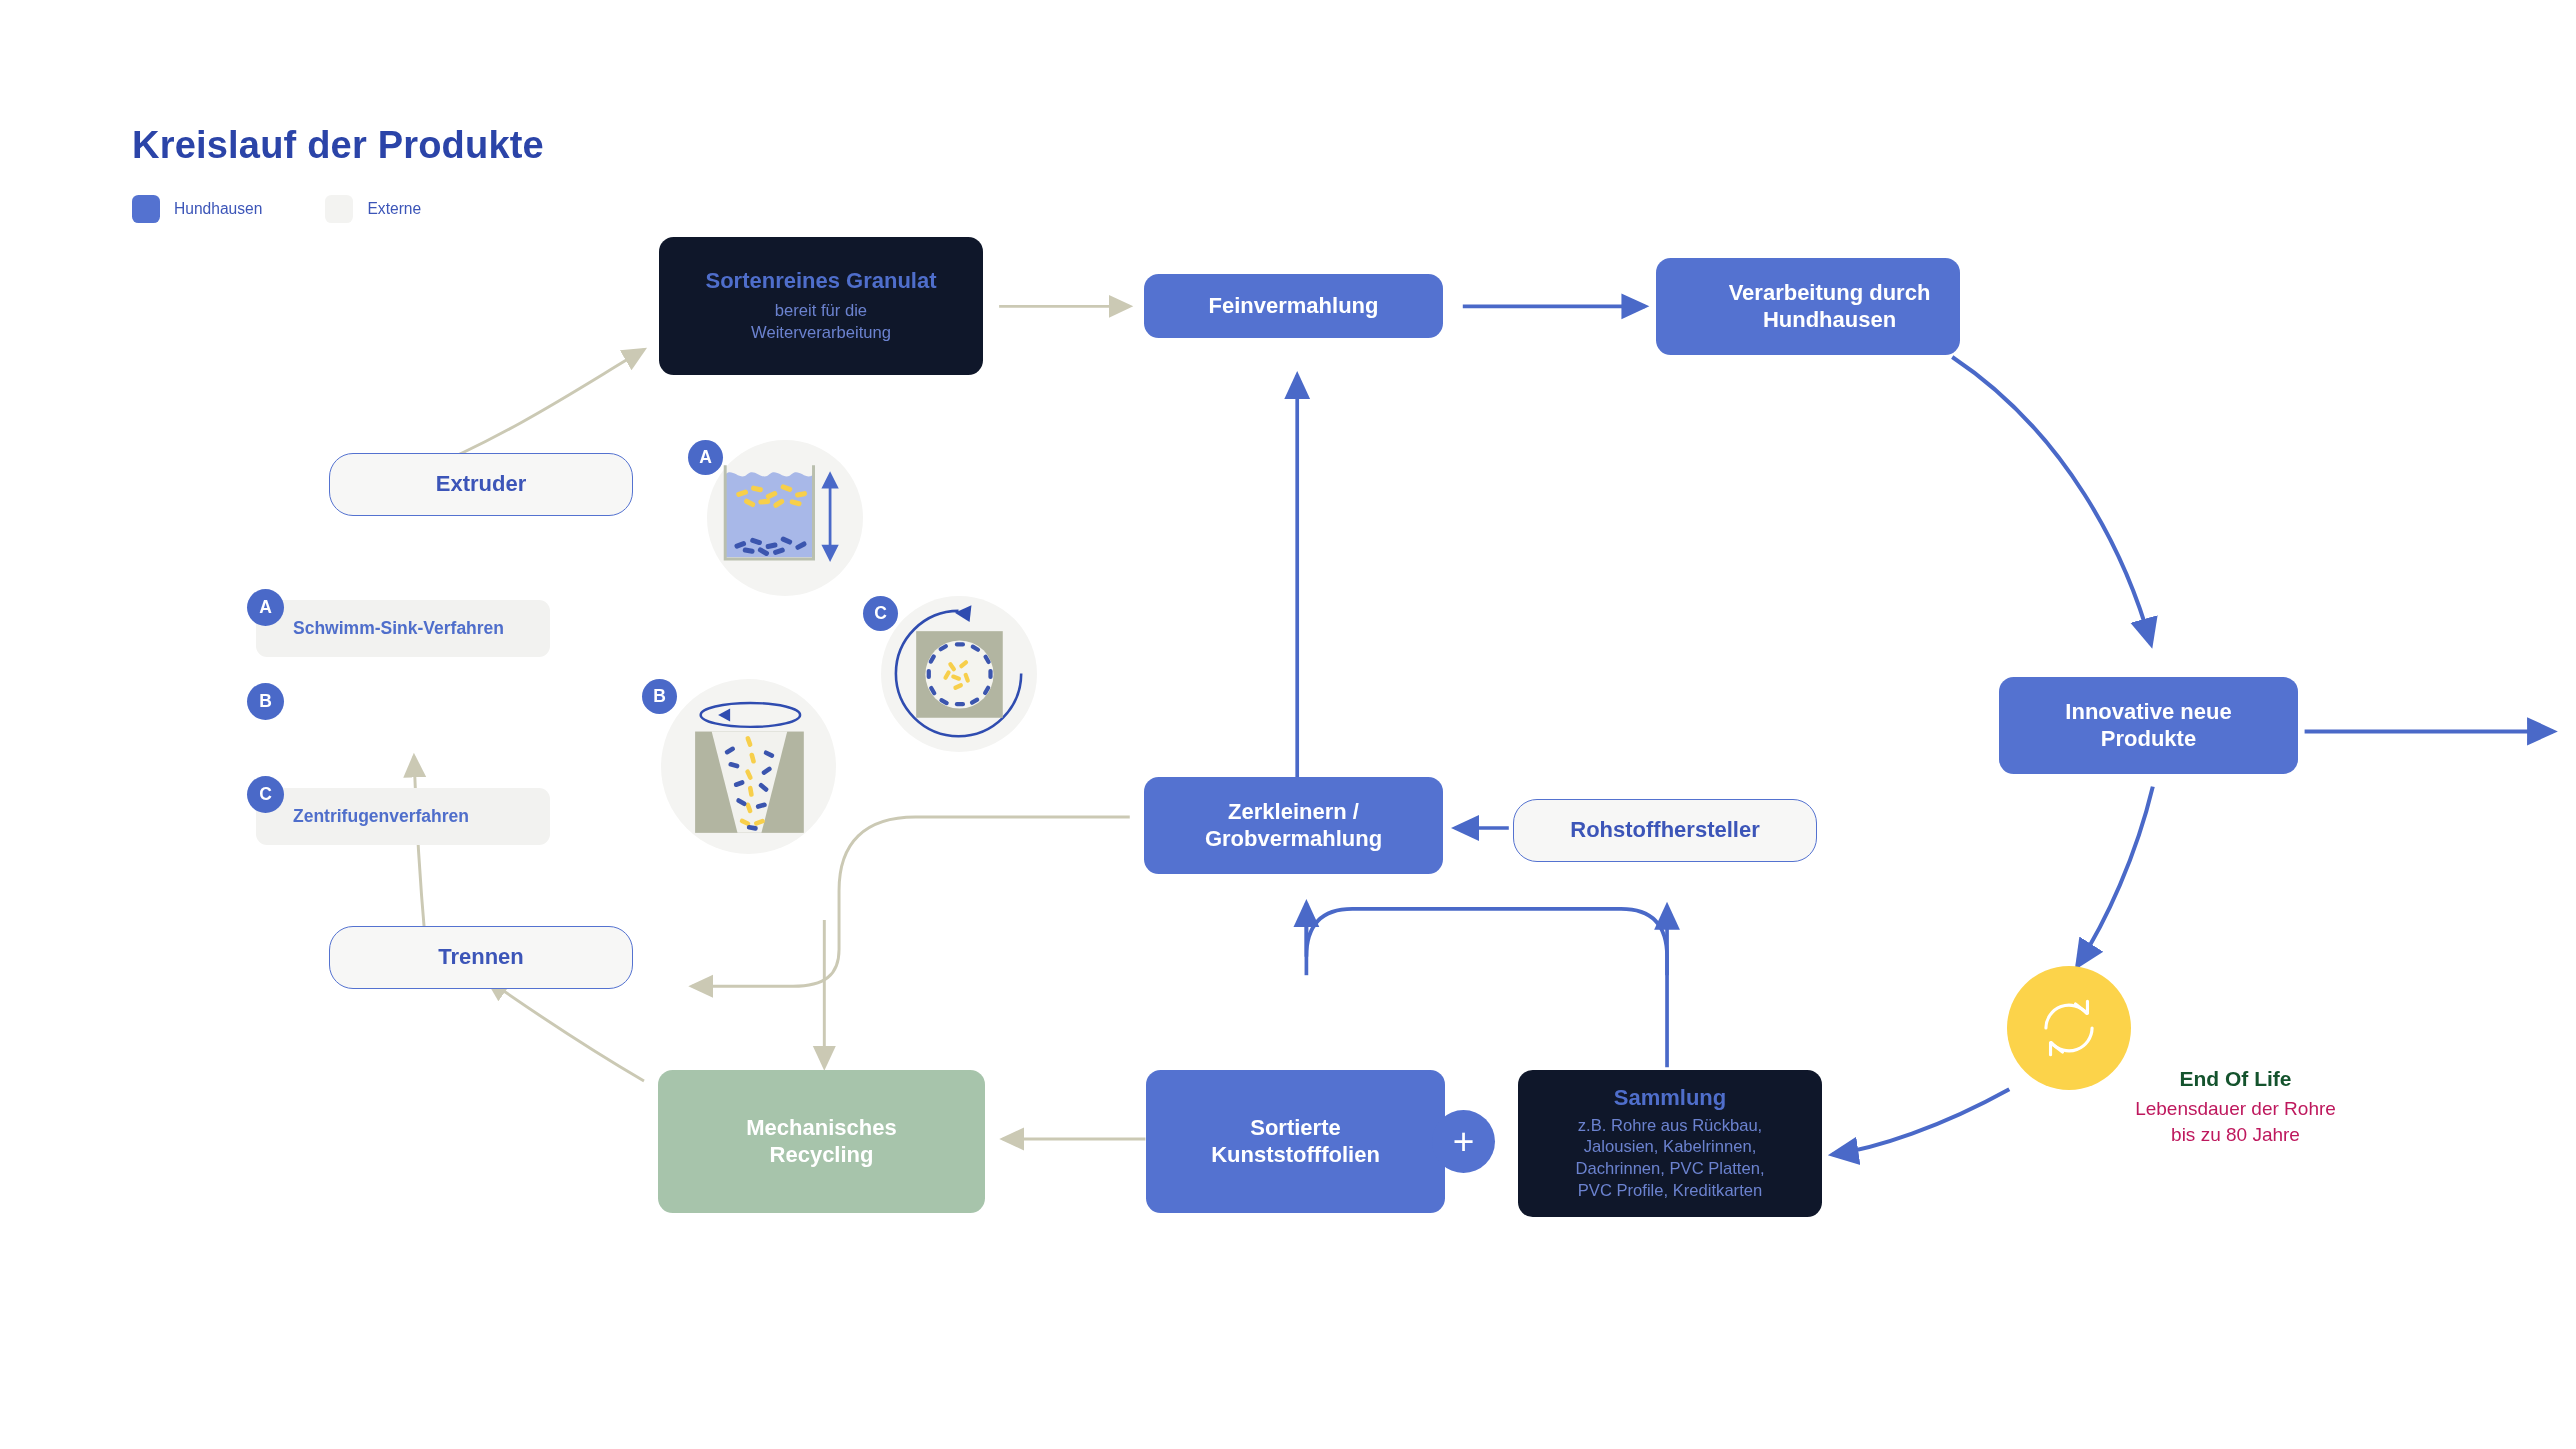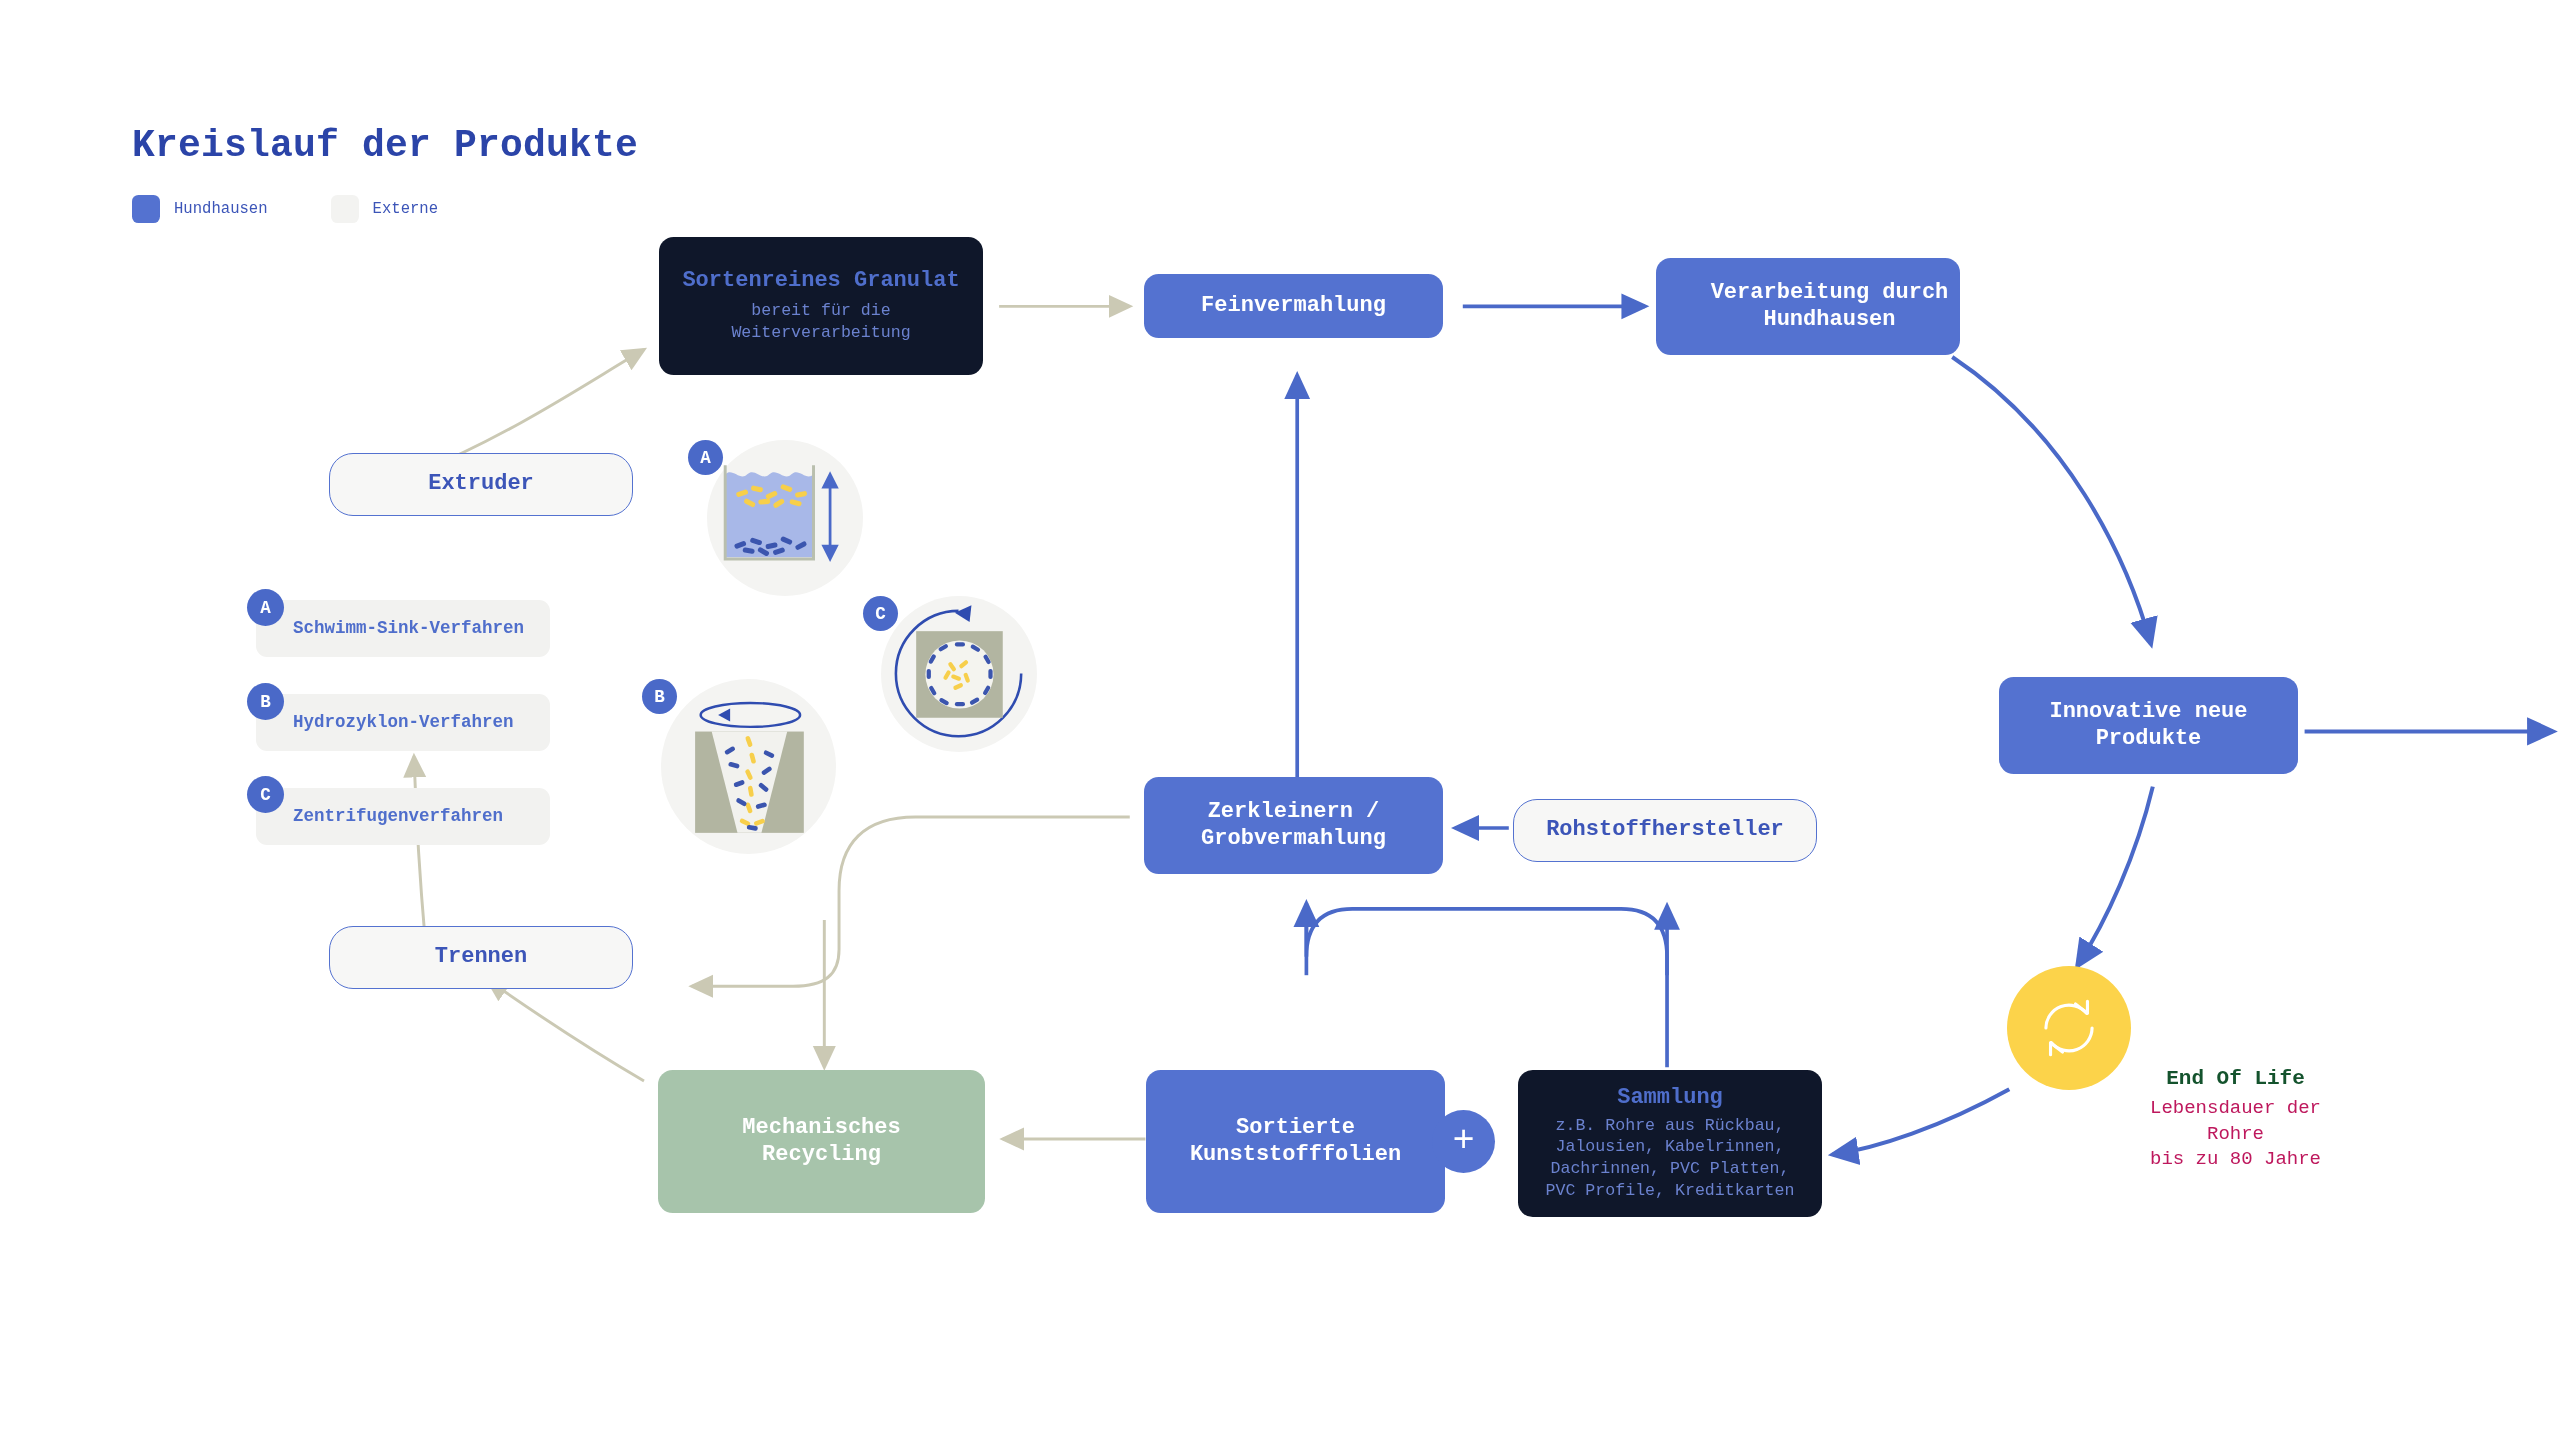--- a/index.html
+++ b/index.html
@@ -1,21 +1,21 @@
 <!DOCTYPE html>
 <html style="font-size:14.7px"><head>
 <meta charset="utf-8">
 <style>
   html,body{margin:0;padding:0;background:#ffffff;}
   body{
     width:2576px;height:1449px;position:relative;overflow:hidden;
     font-family:"Liberation Sans","DejaVu Sans",sans-serif;
     -webkit-font-smoothing:antialiased;
   }
-  #canvas{position:absolute;inset:0;width:2576px;height:1282px;font-family:Liberation Mono, monospace;}
+  #canvas{position:absolute;inset:0;width:2576px;height:1282px;}
   svg.layer{position:absolute;left:0;top:0;width:2576px;height:1449px;pointer-events:none;}
 
   
   #title{
     position:absolute;left:132px;top:124px;
     font-size:38px;font-weight:bold;color:#2b44a8;letter-spacing:0.2px;
     white-space:nowrap;
   }
   #legend{position:absolute;left:132px;top:195px;display:flex;align-items:center;gap:0;}
   .legend-item{display:flex;align-items:center;}
@@ -206,23 +206,20 @@
     <div class="t1">Sammlung</div>
     <div class="t2" style="white-space:pre-line;margin-top:2.8px;">z.B. Rohre aus Rückbau,
 Jalousien, Kabelrinnen,
 Dachrinnen, PVC Platten,
 PVC Profile, Kreditkarten</div>
   </div>
   <div class="abc-badge" style="left:247px;top:589px;width:37px;height:37px;">
     <span>A</span>
   </div>
 
-  <div class="node pill-node" style="left:256px;top:694px;width:294px;height:57px;">
-    <div class="t1">Hydrozyklon-Verfahren</div>
-  </div>
   <div class="abc-badge" style="left:247px;top:683px;width:37px;height:37px;">
     <span>B</span>
   </div>
 
   <div class="node pill-node" style="left:256px;top:788px;width:294px;height:57px;">
     <div class="t1">Zentrifugenverfahren</div>
   </div>
   <div class="abc-badge" style="left:247px;top:776px;width:37px;height:37px;">
     <span>C</span>
   </div>

